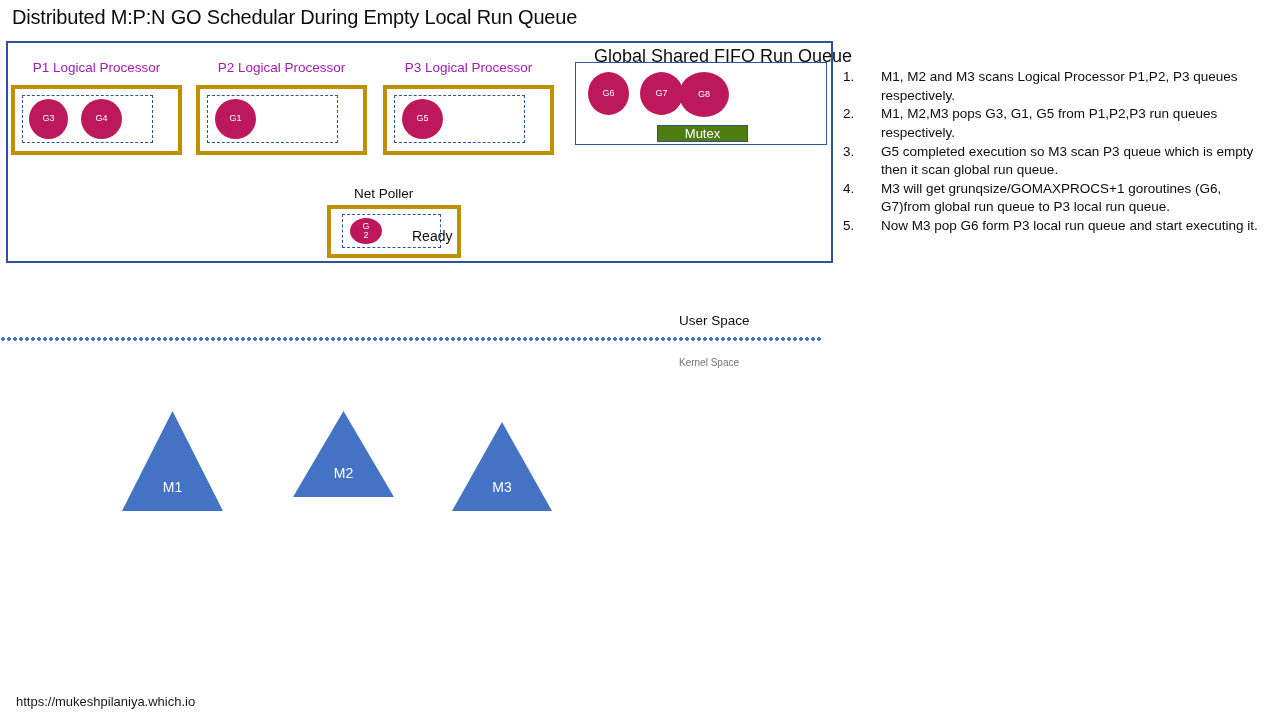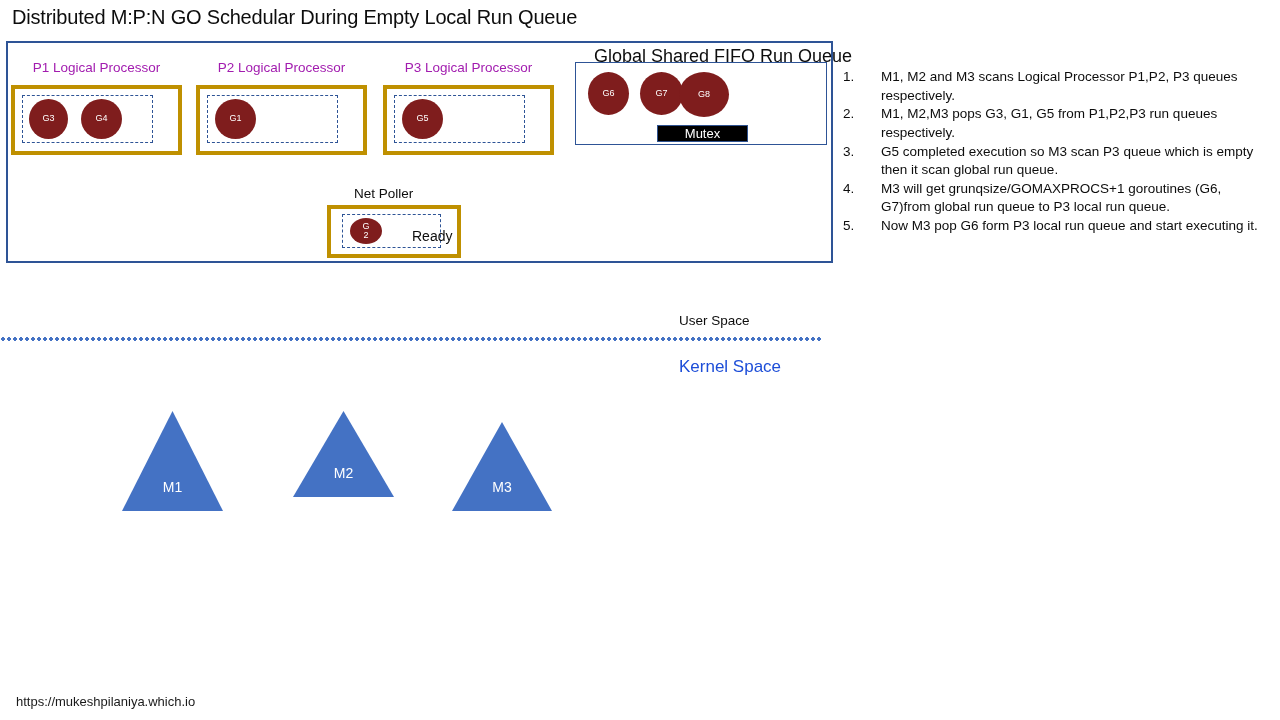--- a/index.html
+++ b/index.html
@@ -58,21 +58,21 @@
     position: absolute;
     border: 1.6px dashed #2e5496;
     box-sizing: border-box;
     background: transparent;
   }
 
   
   .g-circle {
     position: absolute;
     border-radius: 50%;
-    background: #7f1d1d;
+    background: #be185d;
     color: #ffffff;
     font-size: 9px;
     display: flex;
     align-items: center;
     justify-content: center;
     line-height: 1.05;
     text-align: center;
     flex-direction: column;
     box-sizing: border-box;
   }
@@ -95,21 +95,21 @@
     border: 1.5px solid #2e5496;
     box-sizing: border-box;
     background: #ffffff;
   }
   #mutex-bar {
     position: absolute;
     left: 657px;
     top: 125px;
     width: 91px;
     height: 17px;
-    background: #000000;
+    background: #4d7c0f;
     border: 1.4px solid #2f528f;
     box-sizing: border-box;
     color: #ffffff;
     font-size: 13px;
     display: flex;
     align-items: center;
     justify-content: center;
   }
 
   
@@ -196,22 +196,22 @@
     height: 4px;
     background-image: radial-gradient(circle, #4472c4 0 1.6px, transparent 1.8px);
     background-size: 6px 4px;
     background-repeat: repeat-x;
     background-position: 0 center;
   }
   #kernel-space-label {
     position: absolute;
     left: 679px;
     top: 357px;
-    font-size: 17px;
-    color: #1d4ed8;
+    font-size: 10px;
+    color: #737373;
   }
 
   
   .m-tri-wrap {
     position: absolute;
   }
   .m-tri {
     position: absolute;
     left: 0;
     top: 0;

